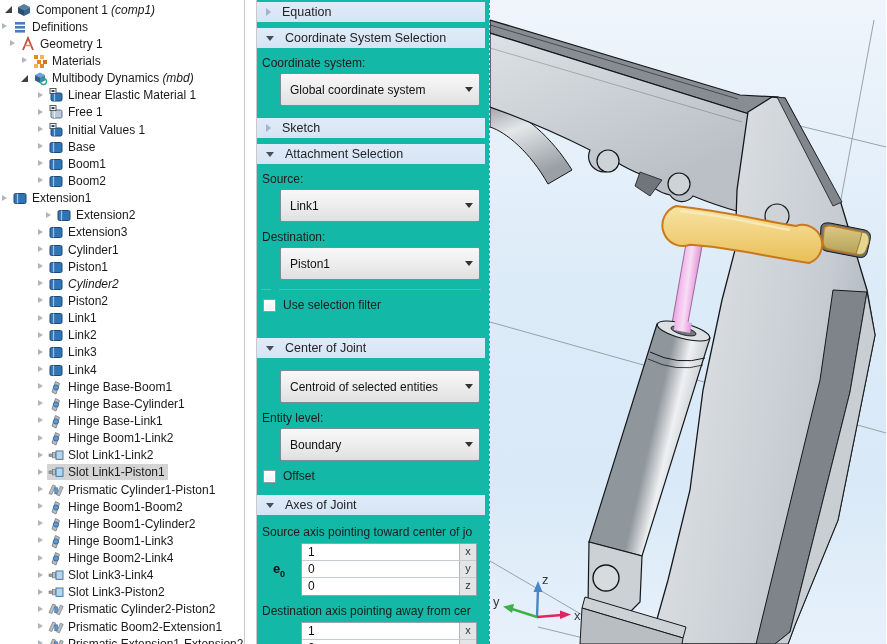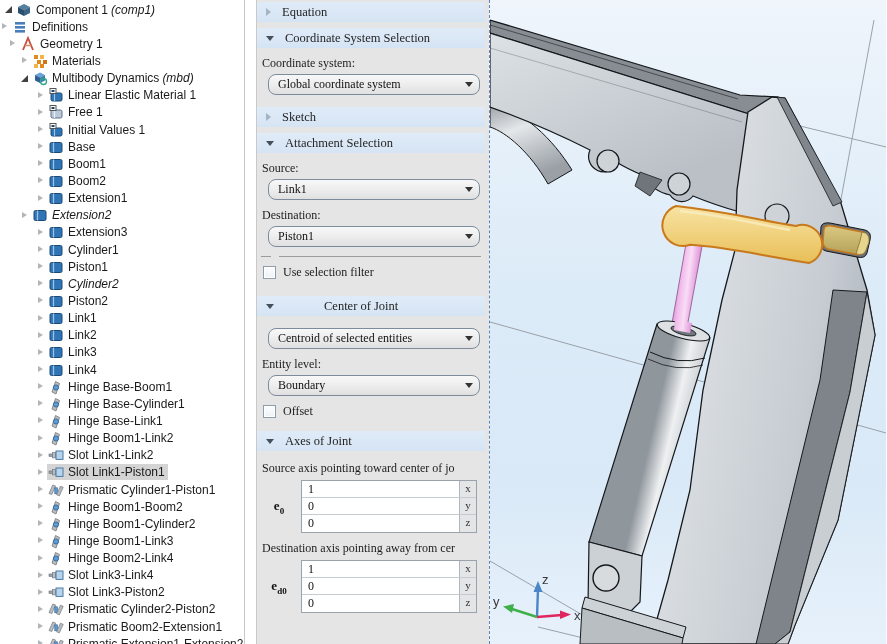--- a/index.html
+++ b/index.html
@@ -20,30 +20,30 @@
   .row-content { display:flex; align-items:center; padding:0 3px 0 0; height:16px; }
   .row-content.selected { background:#d4d4d4; }
   .row-content .sfx { font-style:italic; margin-left:3px; }
   .row-content .lbl { letter-spacing:0; }
   .row-content.selected .t-icon { background:transparent; }
 
   
   .gutter { width:13px; background:#fff; border-left:1px solid #c9c9c9; border-right:1px solid #c9c9c9; }
 
   
-  .settings-panel { width:232px; background:#e5e5e5; overflow:hidden; padding:1px 4px 0 0;font-family:Liberation Serif, serif; }
+  .settings-panel { width:232px; background:#14b8a6; overflow:hidden; padding:1px 4px 0 0; }
   .sec { height:20px; margin:1px 0 0 0; display:flex; align-items:center;
     background:linear-gradient(#e0ebf8,#d5e4f4); padding-left:9px; }
   .sec + .sec, .sec.gap { margin-top:6px; }
   .sec-label { font-size:12.5px; color:#242424; margin-left:11px; }
   .tri { width:0; height:0; display:inline-block; }
   .tri.expanded { border-left:4px solid transparent; border-right:4px solid transparent; border-top:5px solid #44505c; }
   .tri.collapsed { border-top:4px solid transparent; border-bottom:4px solid transparent; border-left:5px solid #a3b4c4; }
   .fld-label { font-size:12px; color:#1c1c1c; margin:8px 0 3px 5px; white-space:nowrap; overflow:hidden; }
-  .dropdown { height:21px; margin:3px 5px 4px 11px; border:1px solid #7d8c9a; border-radius:8px;
+  .dropdown { height:33px; margin:3px 5px 4px 23px; border:1px solid #7d8c9a; border-radius:2px;
     background:linear-gradient(#f8f8f8,#ececec 55%,#e0e0e0); display:flex; align-items:center;
     font-size:12px; color:#111; padding:0 6px 0 9px; }
   .dd-text { flex:1; white-space:nowrap; overflow:hidden; }
   .dd-arrow { width:0; height:0; border-left:4px solid transparent; border-right:4px solid transparent; border-top:5px solid #333; }
   .divider { height:1px; margin:9px 4px 2px 4px;
     background:linear-gradient(to right,#9b9b9b 0 10px,transparent 10px 18px,#9b9b9b 18px 100%); }
   .check-row { display:flex; align-items:center; margin:8px 0 6px 6px; font-size:12px; color:#1c1c1c; }
   .checkbox { width:13px; height:13px; border:1px solid #8e9cab; background:linear-gradient(#fdfdfd,#eef2f6);
     box-shadow:inset 0 0 0 1px #fff; margin-right:7px; flex:0 0 13px; }
   .axis-block { display:flex; margin:4px 0 6px 0; }
@@ -207,33 +207,33 @@
         <span class="row-content">
           <span class="t-icon">
             <svg width="16" height="16">
               <rect x="2" y="3.5" width="12" height="10" rx="1.5" fill="#2f74b5" stroke="#1d4a73"></rect>
               <line x1="5.5" y1="3.5" x2="5.5" y2="13.5" stroke="#9cc3e8" stroke-width="1.3"></line>
             </svg>
           </span>
           <span class="lbl">Boom2</span>
         </span>
       </div>
-      <div class="tree-row" style="padding-left: 36px;">
+      <div class="tree-row" style="">
         <span class="t-arr collapsed"></span>
         <span class="row-content">
           <span class="t-icon">
             <svg width="16" height="16">
               <rect x="2" y="3.5" width="12" height="10" rx="1.5" fill="#2f74b5" stroke="#1d4a73"></rect>
               <line x1="5.5" y1="3.5" x2="5.5" y2="13.5" stroke="#9cc3e8" stroke-width="1.3"></line>
             </svg>
           </span>
           <span class="lbl">Extension1</span>
         </span>
       </div>
-      <div class="tree-row" style="padding-left: 20px; font-style: italic;">
+      <div class="tree-row" style="padding-left: 44px;">
         <span class="t-arr collapsed"></span>
         <span class="row-content">
           <span class="t-icon">
             <svg width="16" height="16">
               <rect x="2" y="3.5" width="12" height="10" rx="1.5" fill="#2f74b5" stroke="#1d4a73"></rect>
               <line x1="5.5" y1="3.5" x2="5.5" y2="13.5" stroke="#9cc3e8" stroke-width="1.3"></line>
             </svg>
           </span>
           <span class="lbl">Extension2</span>
         </span>
@@ -585,21 +585,21 @@
     <div class="dropdown">
       <span class="dd-text">Piston1</span>
       <span class="dd-arrow"></span>
     </div>
     <div class="divider"></div>
     <label class="check-row">
       <span class="checkbox"></span>
       <span>Use selection filter</span>
     </label>
 
-    <div class="sec gap" style="margin-top:16px;gap:39px;">
+    <div class="sec gap" style="margin-top:26px;">
       <span class="tri expanded"></span>
       <span class="sec-label">Center of Joint</span>
     </div>
     <div class="dropdown" style="margin-top:12px;align-items:center;">
       <span class="dd-text">Centroid of selected entities</span>
       <span class="dd-arrow"></span>
     </div>
     <div class="fld-label">Entity level:</div>
     <div class="dropdown">
       <span class="dd-text">Boundary</span>

